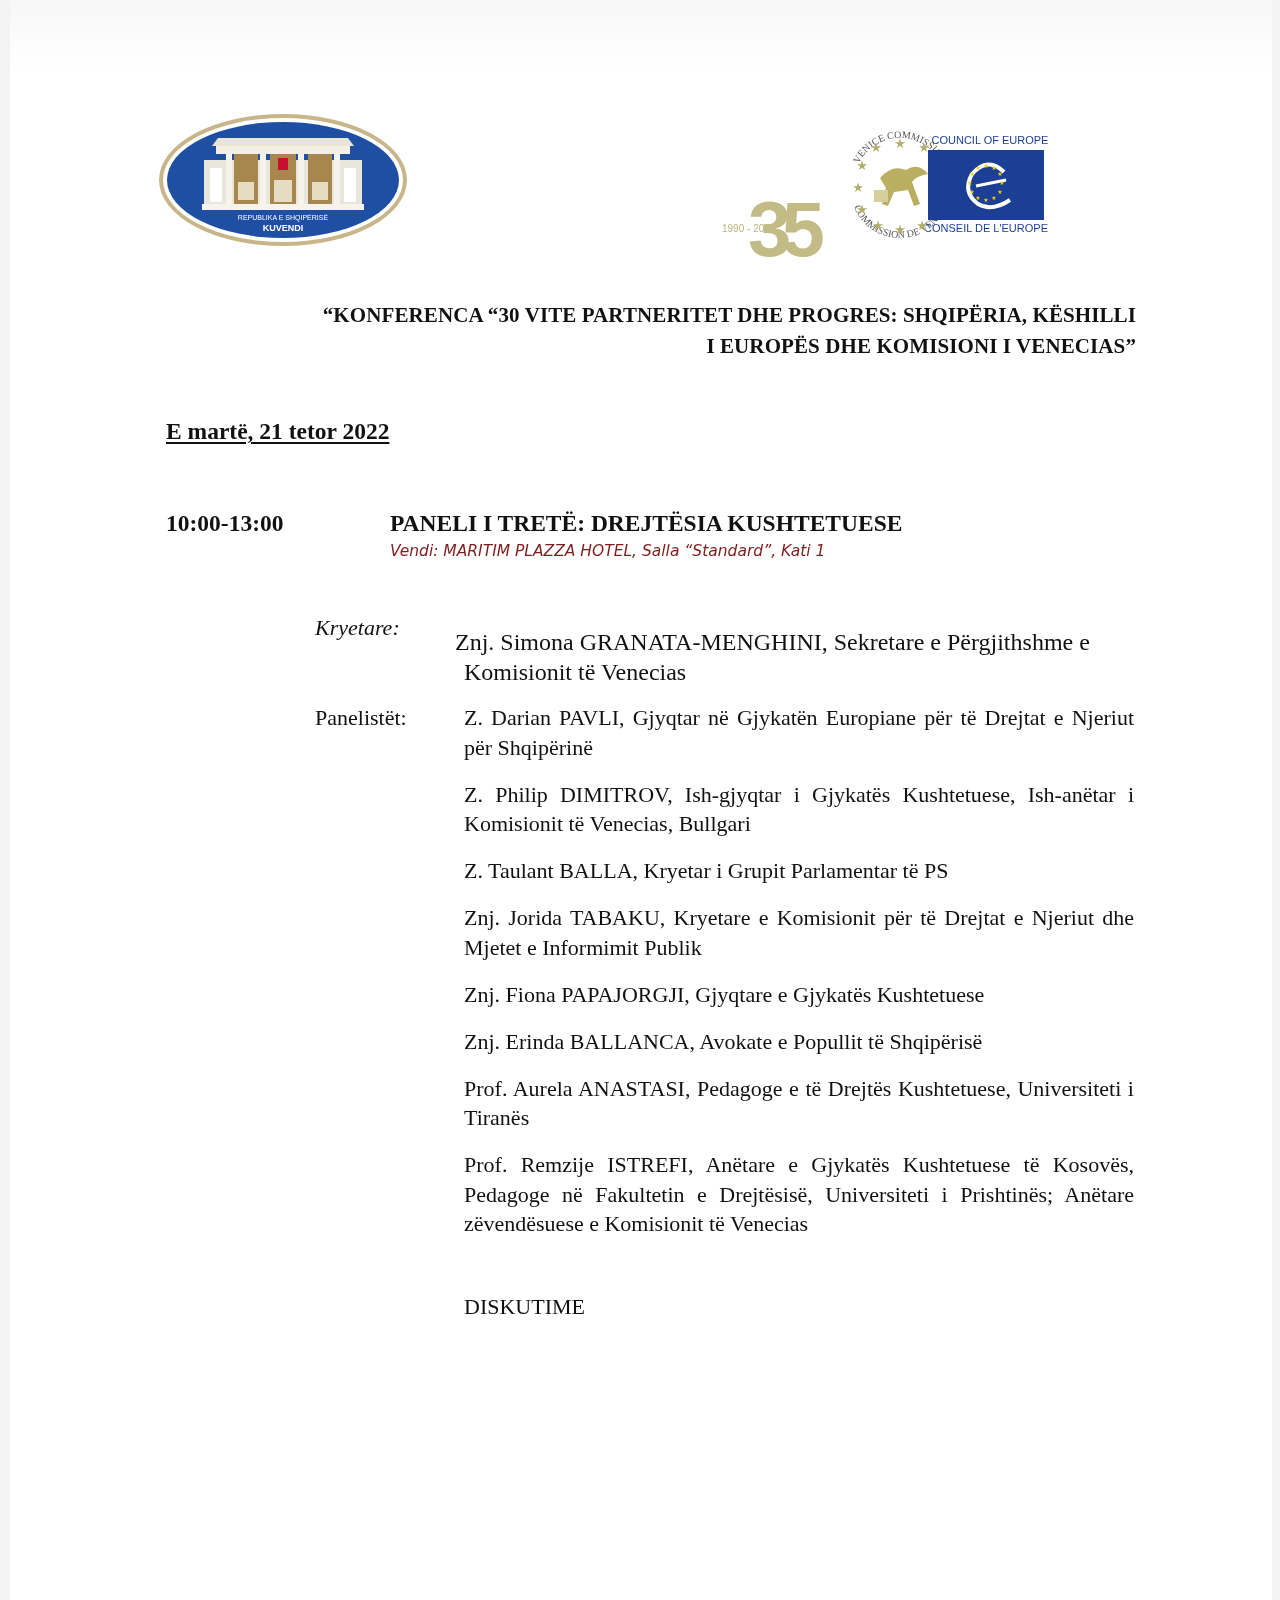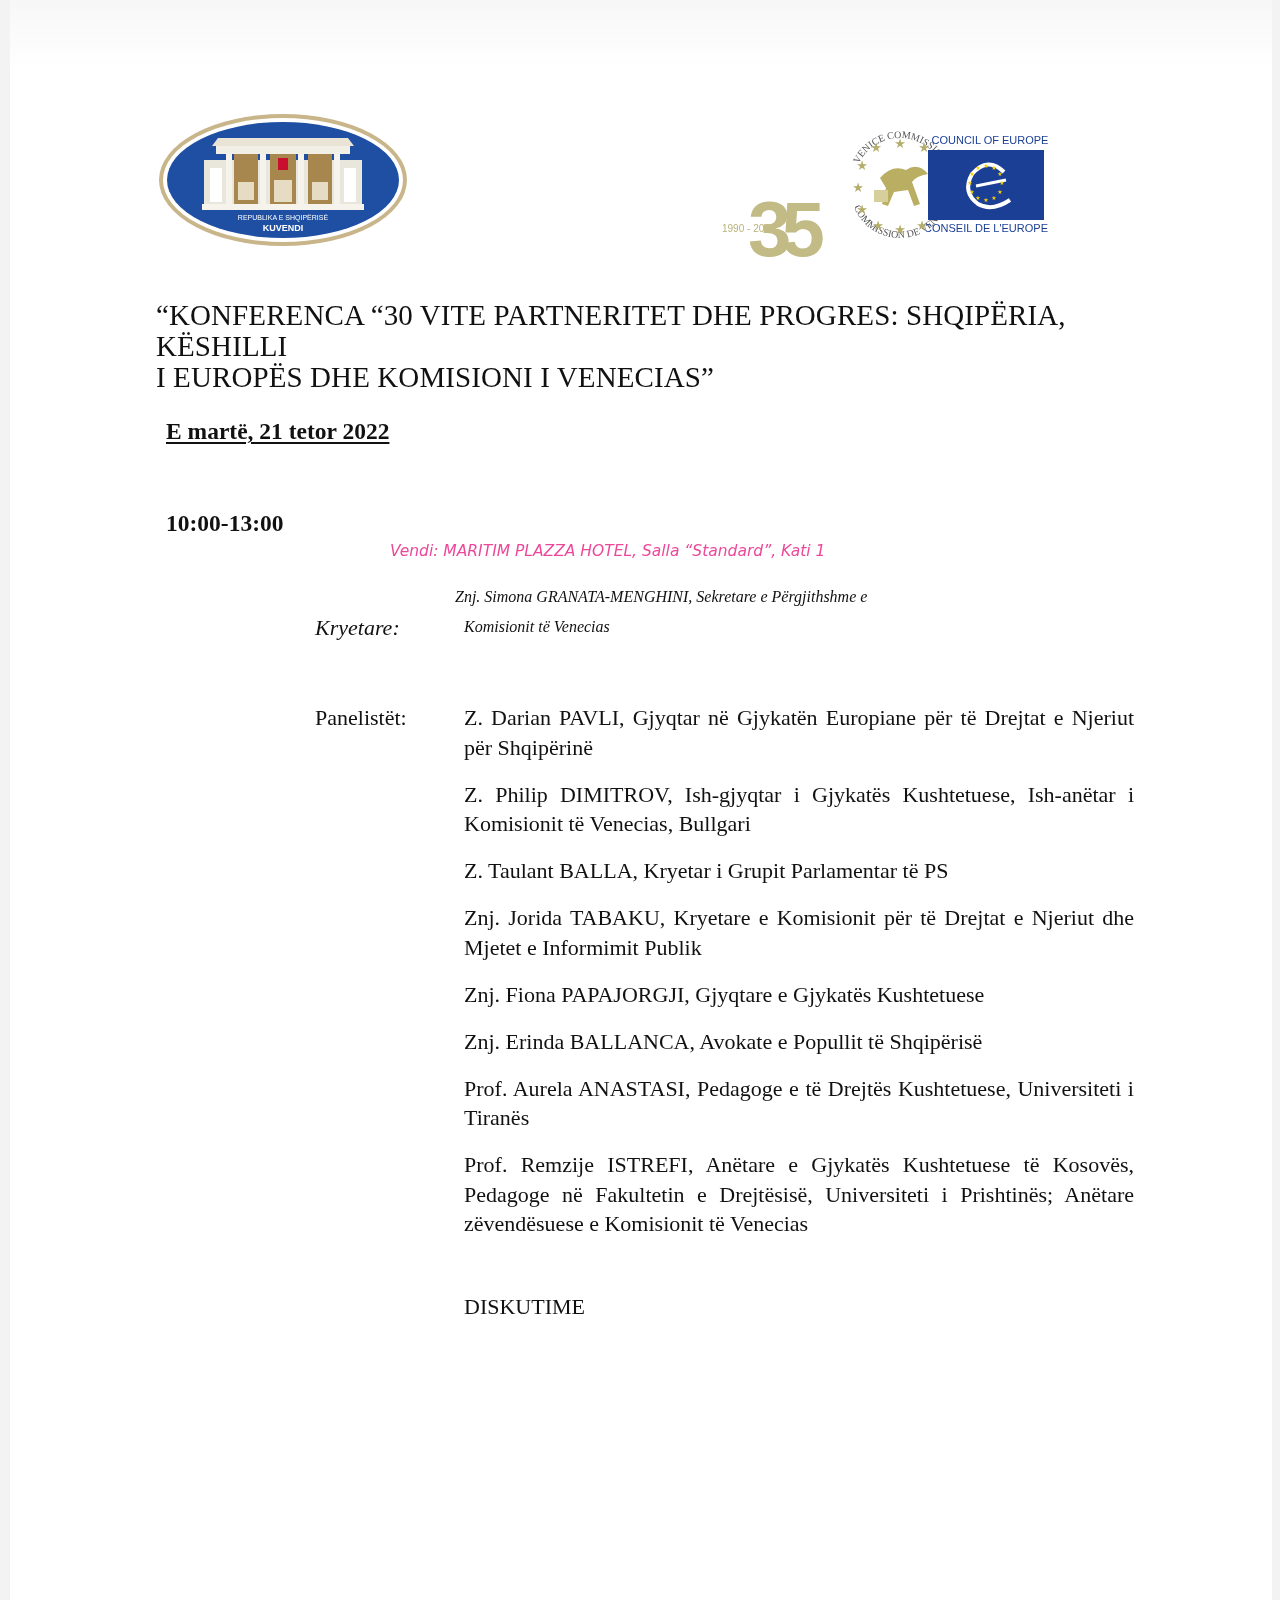--- a/index.html
+++ b/index.html
@@ -18,42 +18,42 @@
   }
   .abs { position: absolute; }
 
   
   .kuvendi-logo { left: 146px; top: 110px; width: 254px; height: 140px; text-align: center; }
   .anniv-logo { left: 712px; top: 140px; width: 110px; height: 85px; margin-top: 44px; }
   .venice-logo { left: 826px; top: 118px; width: 128px; height: 138px; }
   .coe-logo { left: 916px; top: 130px; width: 128px; height: 106px; }
 
   .title {
-    left: 146px; top: 300px; width: 980px; text-align: left;
-    font-weight: normal; font-size: 29px; line-height: 31px; letter-spacing: 0.1px;
+    left: 146px; top: 300px; width: 980px; text-align: right;
+    font-weight: bold; font-size: 21px; line-height: 31px; letter-spacing: 0.1px;
   }
   .date {
     left: 156px; top: 418px; font-weight: bold; font-size: 23.5px;
     text-decoration: underline; text-underline-offset: 3px;
   }
   .time {
     left: 156px; top: 510px; font-weight: bold; font-size: 23.5px;
   }
   .panel-title {
     left: 380px; top: 510px; font-weight: bold; font-size: 23.5px;
   }
   .venue {
     left: 380px; top: 542px; font-family: "DejaVu Sans", sans-serif; font-style: italic;
-    font-size: 15.5px; color: #ec4899;
+    font-size: 15.5px; color: #7f1d1d;
   }
   .label {
     font-size: 22px; line-height: 30px;
   }
   .mod-label { left: 305px; top: 613px; font-style: italic; }
-  .mod-text { left: 445px; top: 582px; width: 680px; font-style: italic; font-size: 16px; line-height: 30px; }
+  .mod-text { left: 445px; top: 627px; width: 680px; font-size: 24px; line-height: 30px; }
   .mod-text .l2 { display: block; padding-left: 9px; }
   .pan-label { left: 305px; top: 703px; }
   .panelists {
     left: 454px; top: 703px; width: 670px; font-size: 22px; line-height: 29.5px;
     text-align: justify;
   }
   .panelist { margin: 0 0 17.5px 0; }
   .discussion { left: 454px; top: 1294px; font-size: 22px; }
 </style>
 </head>
@@ -154,20 +154,21 @@
   </div>
 
   <div class="abs title">
     <div>“KONFERENCA “30 VITE PARTNERITET DHE PROGRES: SHQIPËRIA, KËSHILLI</div>
     <div>I EUROPËS DHE KOMISIONI I VENECIAS”</div>
   </div>
 
   <div class="abs date">E martë, 21 tetor 2022</div>
 
   <div class="abs time">10:00-13:00</div>
+  <div class="abs panel-title">PANELI I TRETË: DREJTËSIA KUSHTETUESE</div>
   <div class="abs venue">Vendi: MARITIM PLAZZA HOTEL, Salla “Standard”, Kati 1</div>
 
   <div class="abs label mod-label">Kryetare:</div>
   <div class="abs mod-text">
     <span>Znj. Simona GRANATA-MENGHINI, Sekretare e Përgjithshme e</span>
     <span class="l2">Komisionit të Venecias</span>
   </div>
 
   <div class="abs label pan-label">Panelistët:</div>
   <div class="abs panelists">

